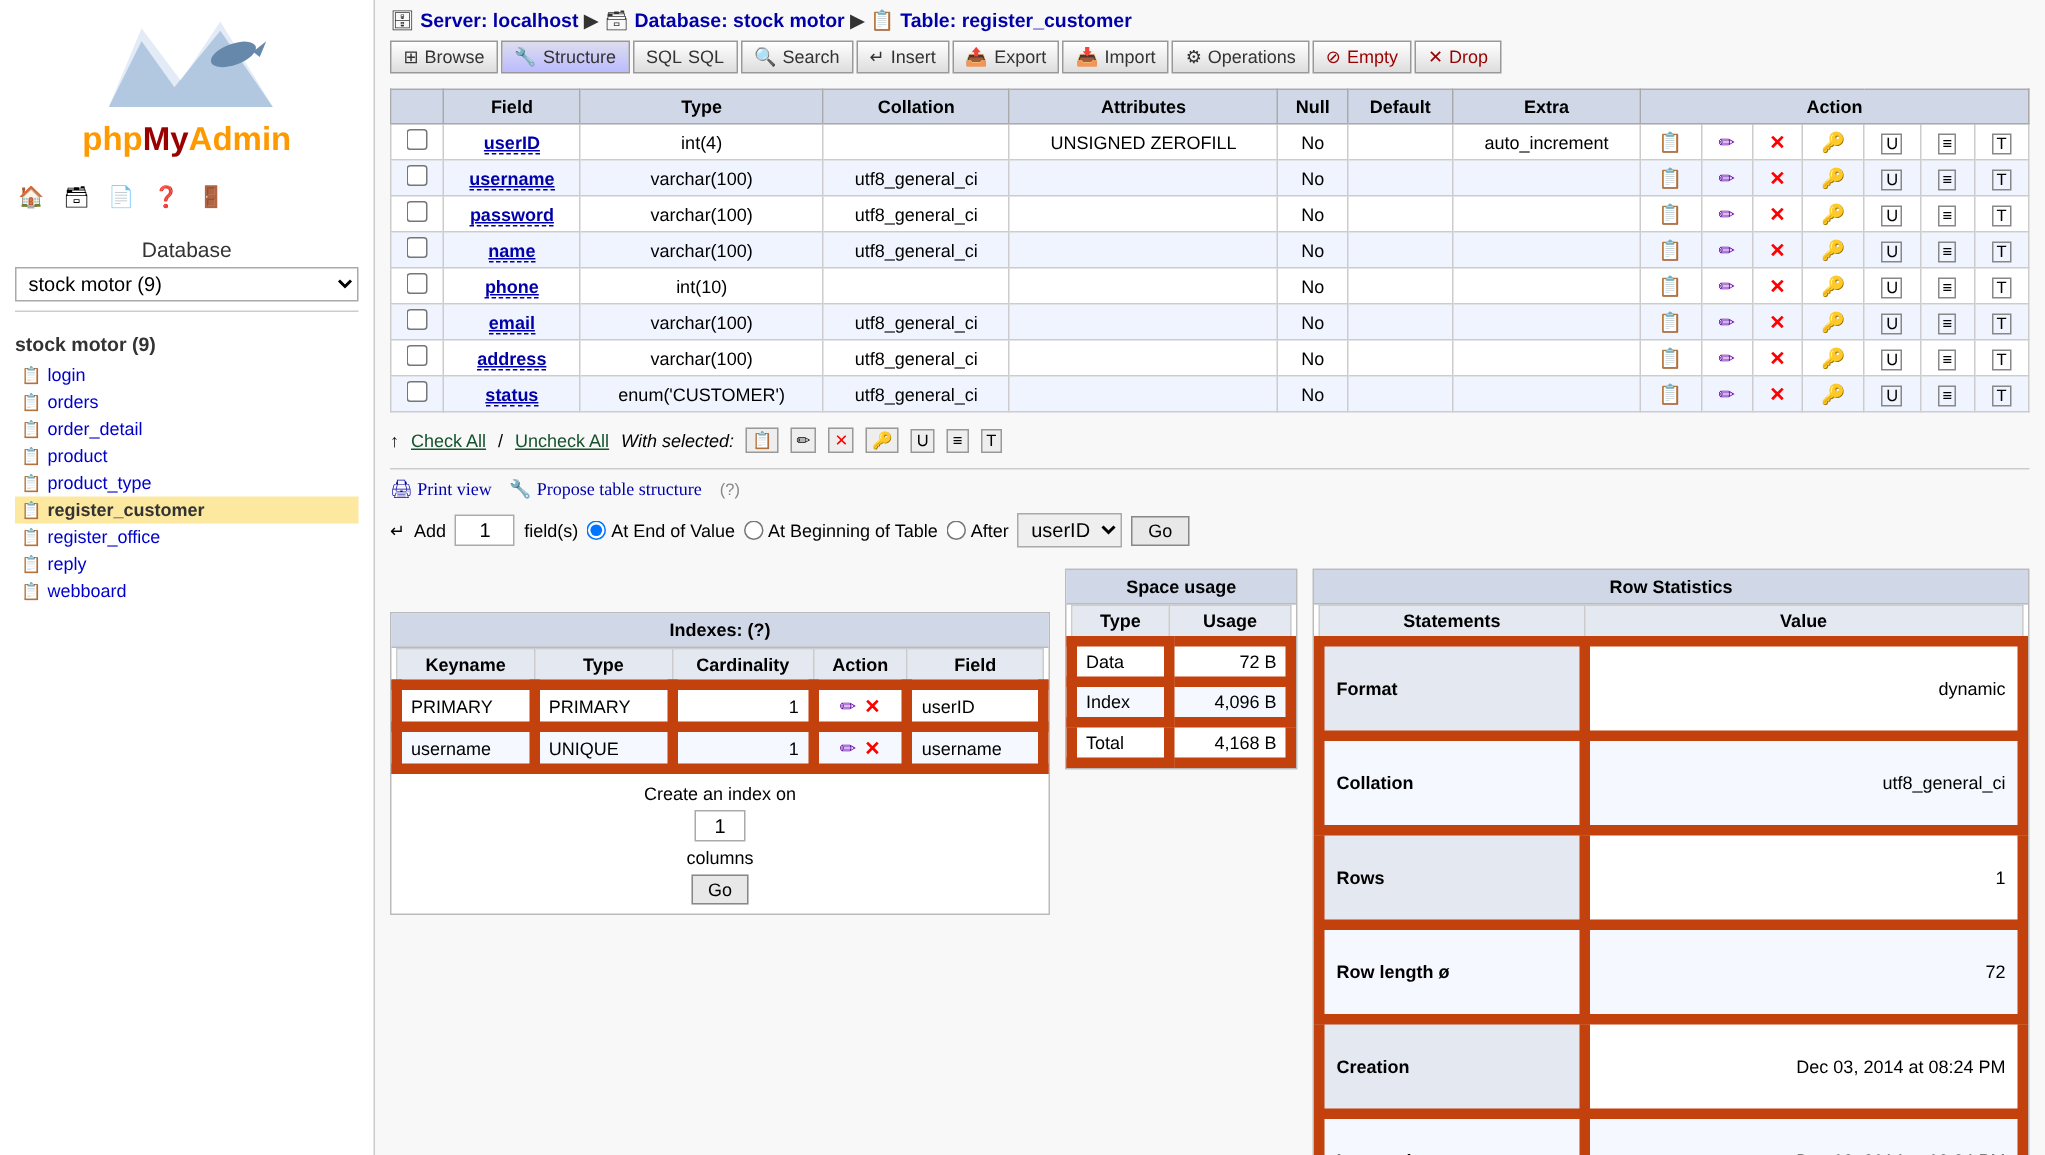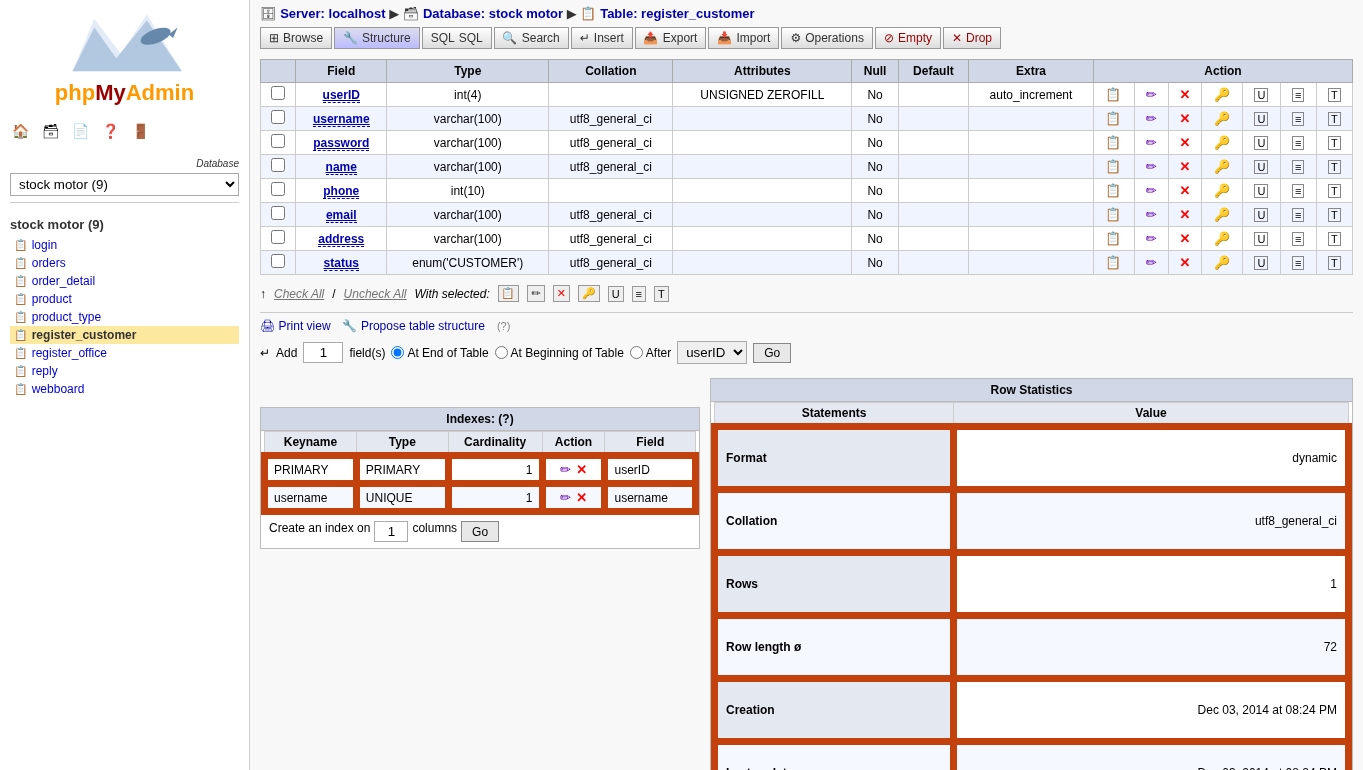--- a/index.html
+++ b/index.html
@@ -24,21 +24,21 @@
     .logo-text {
       font-size: 22px;
       font-weight: bold;
       color: #f90;
     }
     .logo-text span { color: #900; }
     .logo-dolphin {
       width: 120px;
       height: 70px;
     }
-    .db-label { font-size: 10px; color: #333; margin: 6px 0 4px; text-align: right; font-style: italic; }
+    .db-label { font-size: 14px; color: #333; margin: 6px 0 4px; text-align: center; }
     .db-select { width: 100%; border: 1px solid #aaa; padding: 2px 4px; background: #fff; }
     .db-name { font-size: 13px; color: #333; font-weight: bold; margin: 8px 0 4px; }
     .nav-list { list-style: none; }
     .nav-list li {
       display: flex;
       align-items: center;
       gap: 4px;
       padding: 2px 4px;
       cursor: pointer;
       color: #00c;
@@ -114,32 +114,32 @@
     .small-btn { font-size: 11px; border: 1px solid #999; background: #eee; cursor: pointer; padding: 1px 3px; }
 
     
     .bottom-toolbar {
       display: flex;
       align-items: center;
       gap: 8px;
       margin-bottom: 10px;
       font-size: 12px;
     }
-    .bottom-toolbar a { color: #737373; text-decoration: underline; cursor: pointer; font-style: italic; }
+    .bottom-toolbar a { color: #14532d; text-decoration: underline; cursor: pointer; }
     .italic-label { font-style: italic; }
 
     
     .print-propose {
       display: flex;
       gap: 12px;
       align-items: center;
       margin-bottom: 8px;
       font-size: 12px;
     }
-    .print-propose a { color: #00a; text-decoration: none; }
+    .print-propose a { color: #00a; text-decoration: none; font-family: Liberation Serif, serif; }
     .help-icon { color: #888; font-size: 11px; }
 
     
     .add-field-row {
       display: flex;
       align-items: center;
       gap: 6px;
       margin-bottom: 14px;
       font-size: 12px;
     }
@@ -182,21 +182,21 @@
       font-weight: bold;
     }
     .panel-table td {
       border: 7px solid #c2410c;
       padding: 3px 6px;
     }
     .panel-table td.right { text-align: right; }
     .panel-table td.center { text-align: center; }
     .panel-table tr:nth-child(even) td { background: #f5f8ff; }
 
-    .create-index-row { padding: 6px 8px; display: flex; gap: 4px; }
+    .create-index-row { padding: 6px 8px; display: flex; align-items: center; gap: 4px; flex-direction: column; }
     .create-index-row input { width: 34px; border: 1px solid #aaa; padding: 2px 4px; text-align: center; }
 
     
     .stats-row td:first-child { font-weight: bold; background: #e4e8f0; padding: 3px 8px; }
     .stats-row td:last-child { text-align: right; padding: 21px 8px; }
 
     
     .top-icons { display: flex; gap: 8px; padding: 4px 0; margin-bottom: 6px; }
     .top-icon-btn { width: 22px; height: 22px; display: flex; align-items: center; justify-content: center; cursor: pointer; font-size: 14px; }
 
@@ -476,21 +476,21 @@
     <span class="help-icon">(?)</span>
   </div>
 
   <div class="add-field-row">
     <span>↵</span>
     <span>Add</span>
     <input type="text" id="add-count-input" value="1" style="">
     <span>field(s)</span>
     <label class="radio-label">
       <input type="radio" name="add_position" checked="" style="">
-      <span>At End of Table</span>
+      <span>At End of Value</span>
     </label>
     <label class="radio-label">
       <input type="radio" name="add_position" style="">
       <span>At Beginning of Table</span>
     </label>
     <label class="radio-label">
       <input type="radio" name="add_position" style="">
       <span>After</span>
     </label>
     <select>
@@ -537,20 +537,45 @@
           </tbody>
       </table>
       <div class="create-index-row">
         <span>Create an index on</span>
         <input type="text" id="index-count-input" value="1" style="">
         <span>columns</span>
         <button class="go-btn">Go</button>
       </div>
     </div>
 
+    <div class="panel panel-space">
+      <div class="panel-title">Space usage</div>
+      <table class="panel-table">
+        <thead>
+          <tr>
+            <th>Type</th>
+            <th>Usage</th>
+          </tr>
+        </thead>
+        <tbody id="space-tbody">
+            <tr>
+    <td>Data</td>
+    <td class="right">72 B</td>
+  </tr>
+            <tr>
+    <td>Index</td>
+    <td class="right">4,096 B</td>
+  </tr>
+            <tr>
+    <td>Total</td>
+    <td class="right">4,168 B</td>
+  </tr>
+          </tbody>
+      </table>
+    </div>
 
     <div class="panel panel-stats">
       <div class="panel-title">Row Statistics</div>
       <table class="panel-table">
         <thead>
           <tr>
             <th>Statements</th>
             <th>Value</th>
           </tr>
         </thead>

